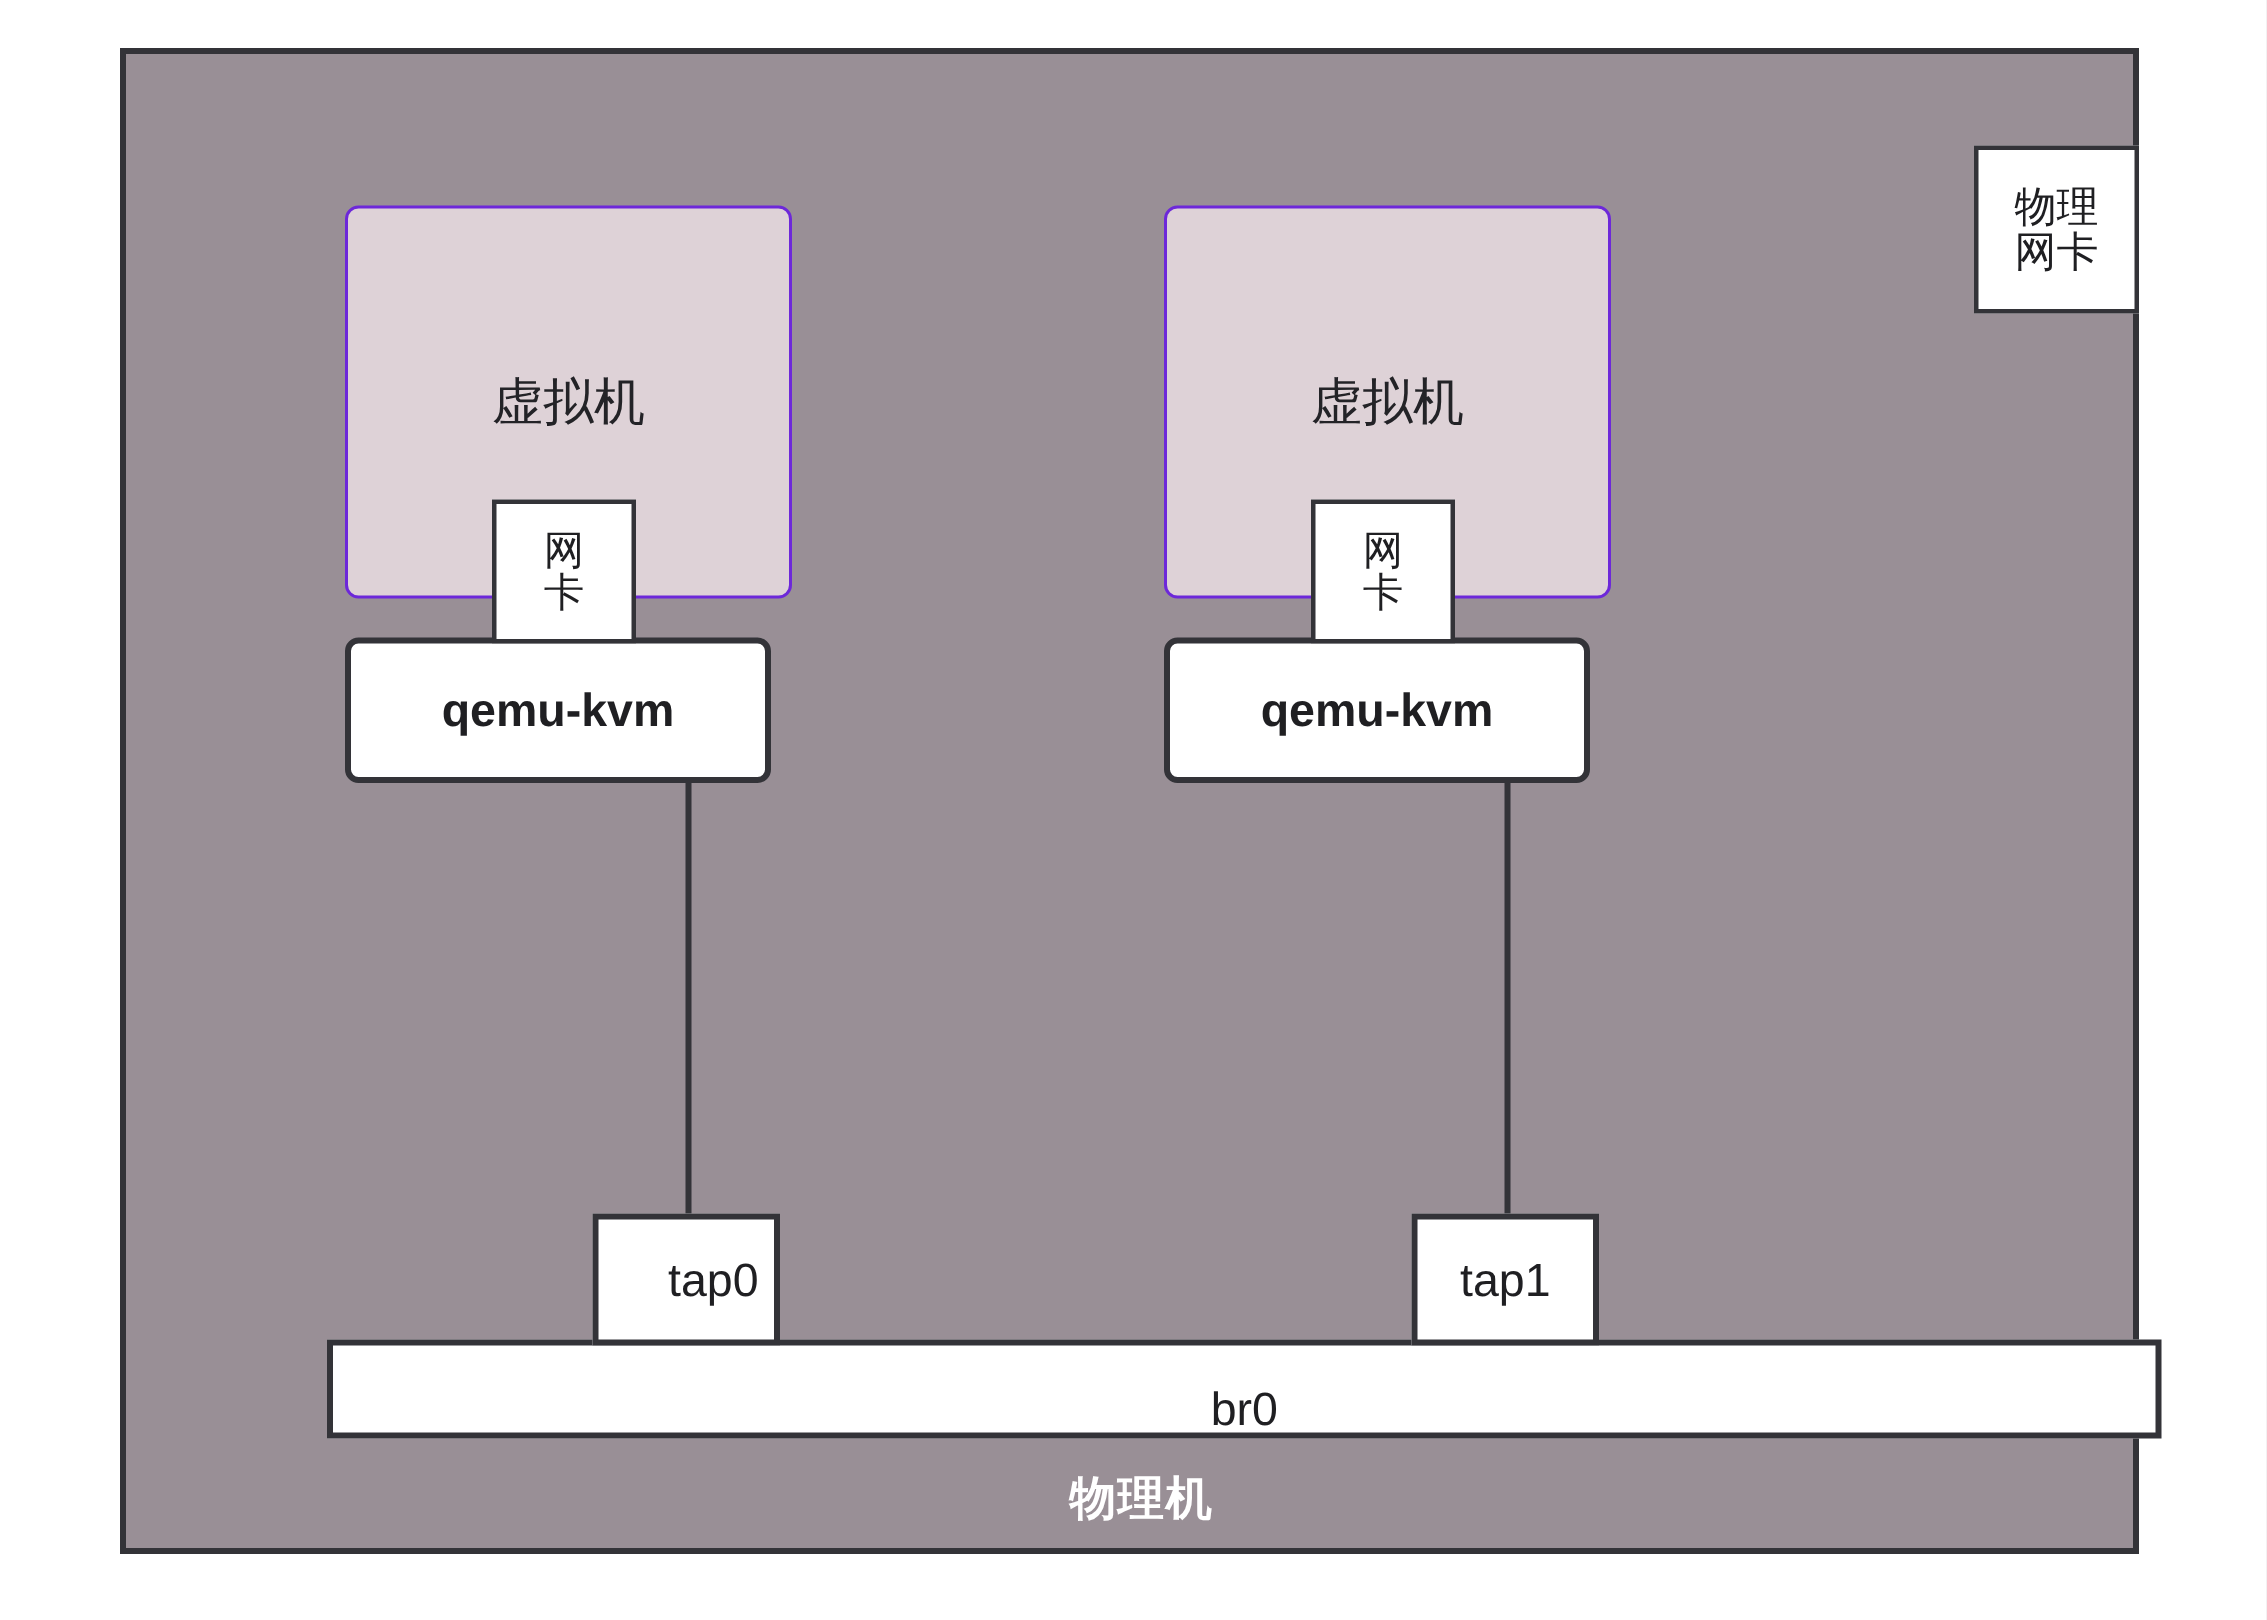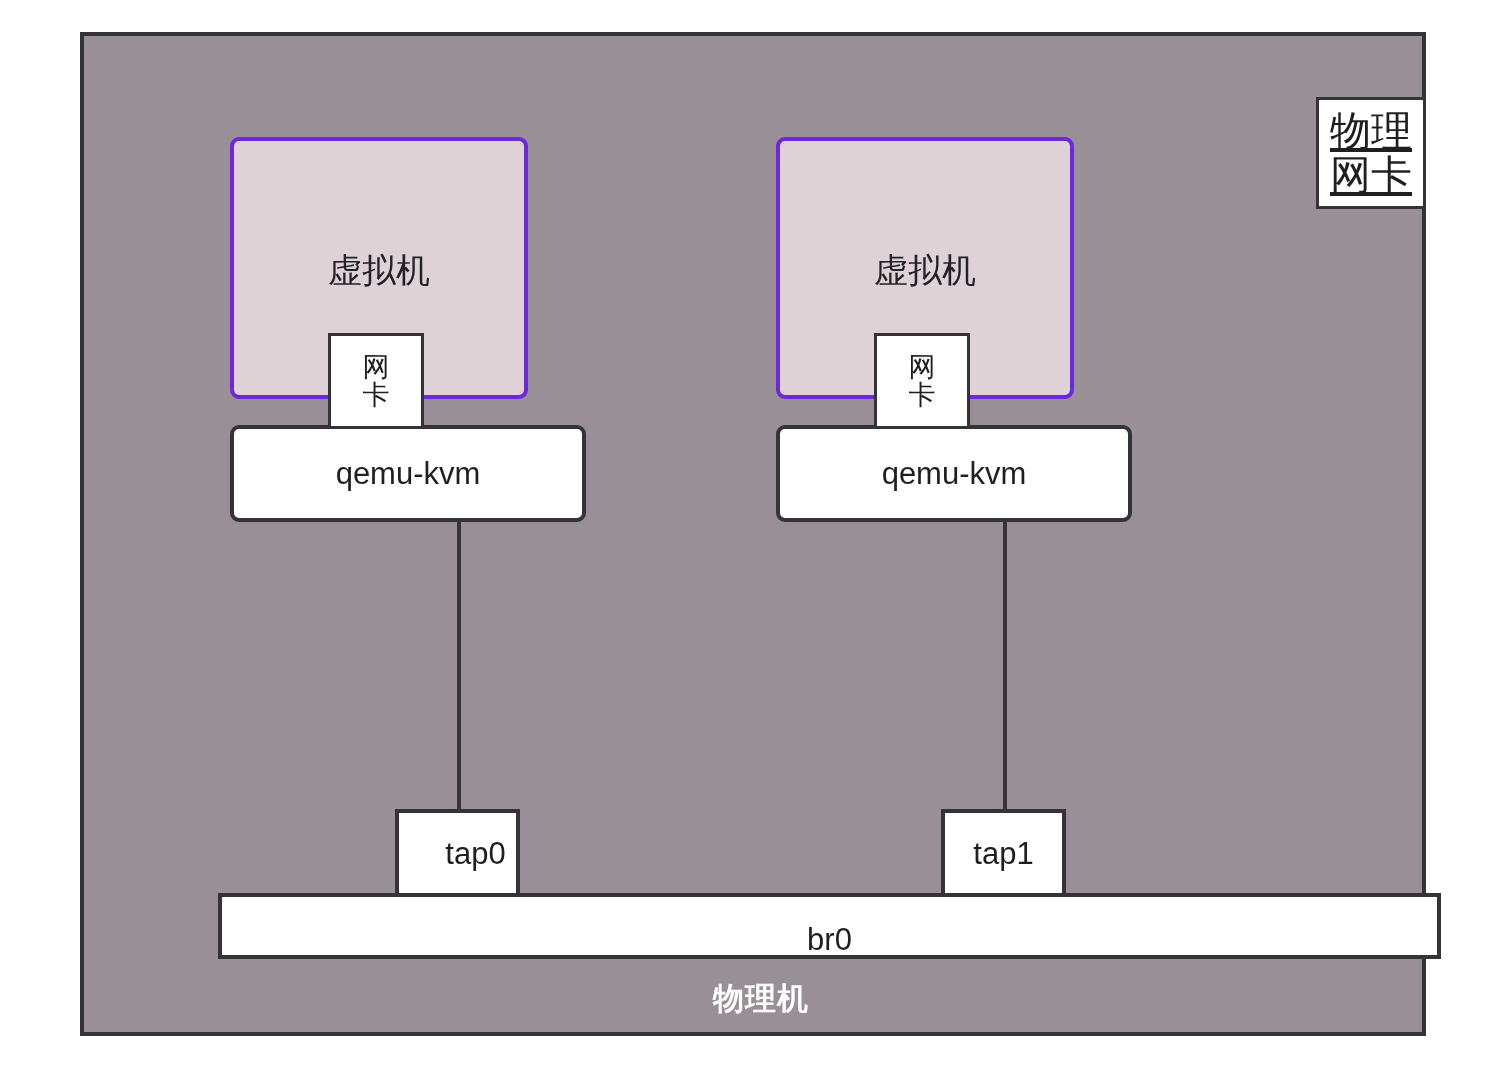--- a/index.html
+++ b/index.html
@@ -57,42 +57,41 @@
     box-sizing: border-box;
     background: #ffffff;
     border: 3px solid #333338;
     display: flex;
     flex-direction: column;
     align-items: center;
     justify-content: center;
     line-height: 1.08;
   }
   .phys-nic .ln {
-    font-size: 41px;
-    color: #1f1f22;
-    text-decoration: underline;
+    font-size: 28px;
+    color: #1f1f22;
   }
 
   
   .vm-group {
     position: absolute;
     top: 101px;
   }
   .vm-group.g1 { left: 146px; }
   .vm-group.g2 { left: 692px; }
 
   .vm-body {
     position: absolute;
     left: 0;
     top: 0;
     width: 298px;
     height: 262px;
     box-sizing: border-box;
     background: #ded2d7;
-    border: 4px solid #6d28d9;
+    border: 2px solid #6d28d9;
     border-radius: 9px;
   }
 
   .vm-title {
     position: absolute;
     left: 0;
     right: 0;
     top: 112px;
     text-align: center;
     font-size: 34px;
@@ -120,30 +119,31 @@
   .vm-nic .ln {
     font-size: 27px;
     color: #1f1f22;
   }
 
   
   .qemu-box {
     position: absolute;
     left: 0;
     top: 288px;
-    width: 356px;
+    width: 284px;
     height: 97px;
     box-sizing: border-box;
     background: #ffffff;
     border: 4px solid #333338;
     border-radius: 9px;
     display: flex;
     align-items: center;
     justify-content: center;
     z-index: 3;
+    font-weight: bold;
   }
   .qemu-label {
     font-size: 31px;
     color: #1f1f22;
     line-height: 1;
   }
 
   
   .connector {
     position: absolute;

